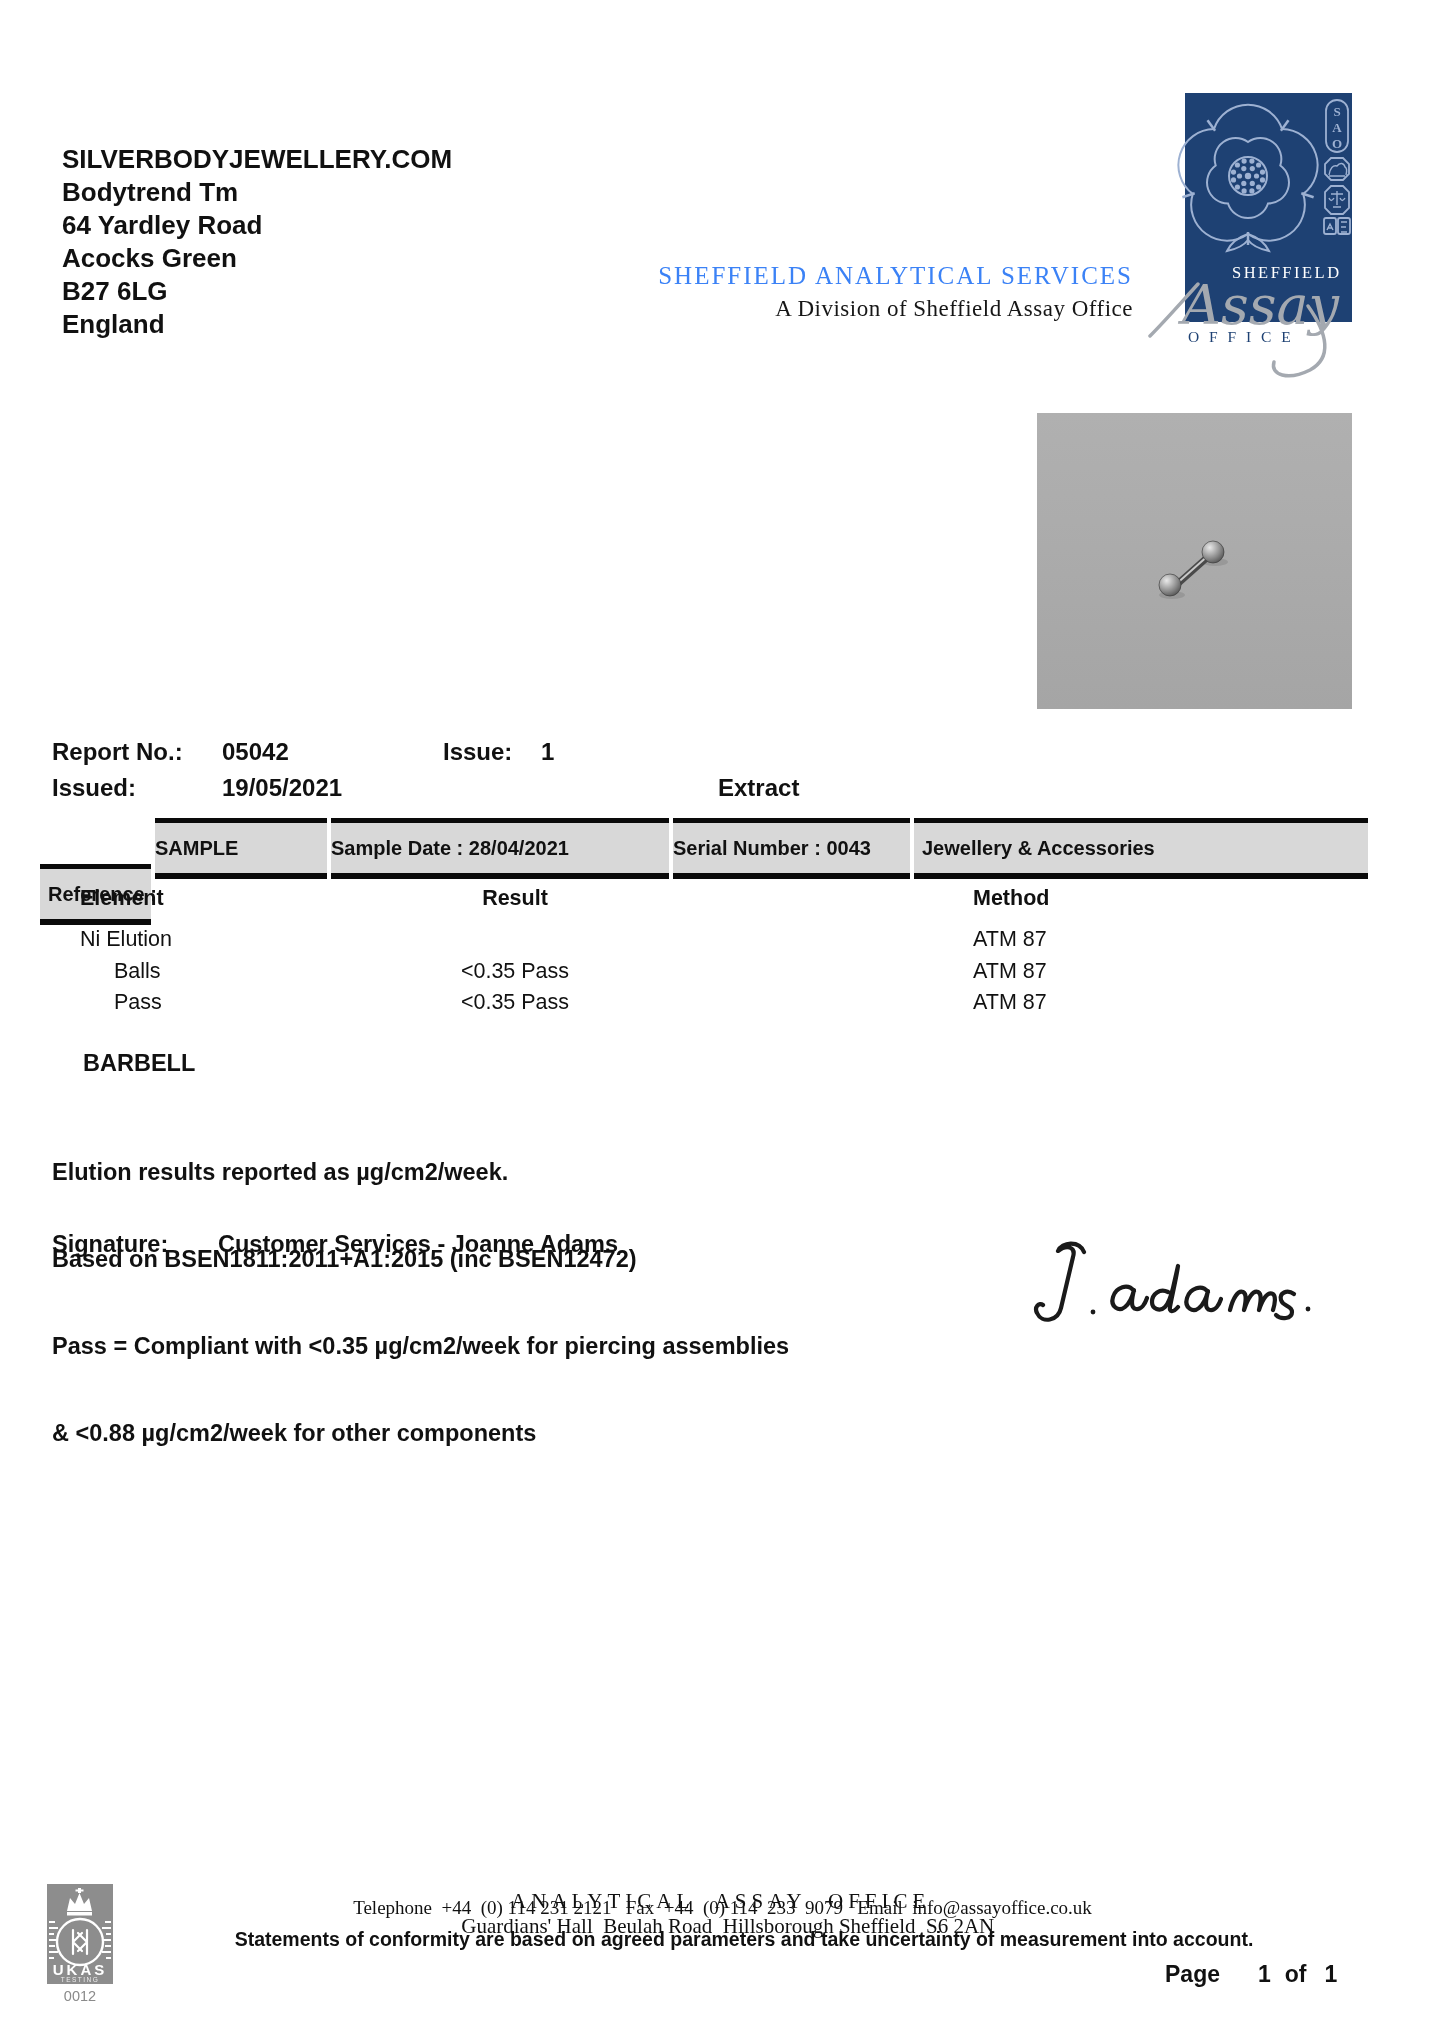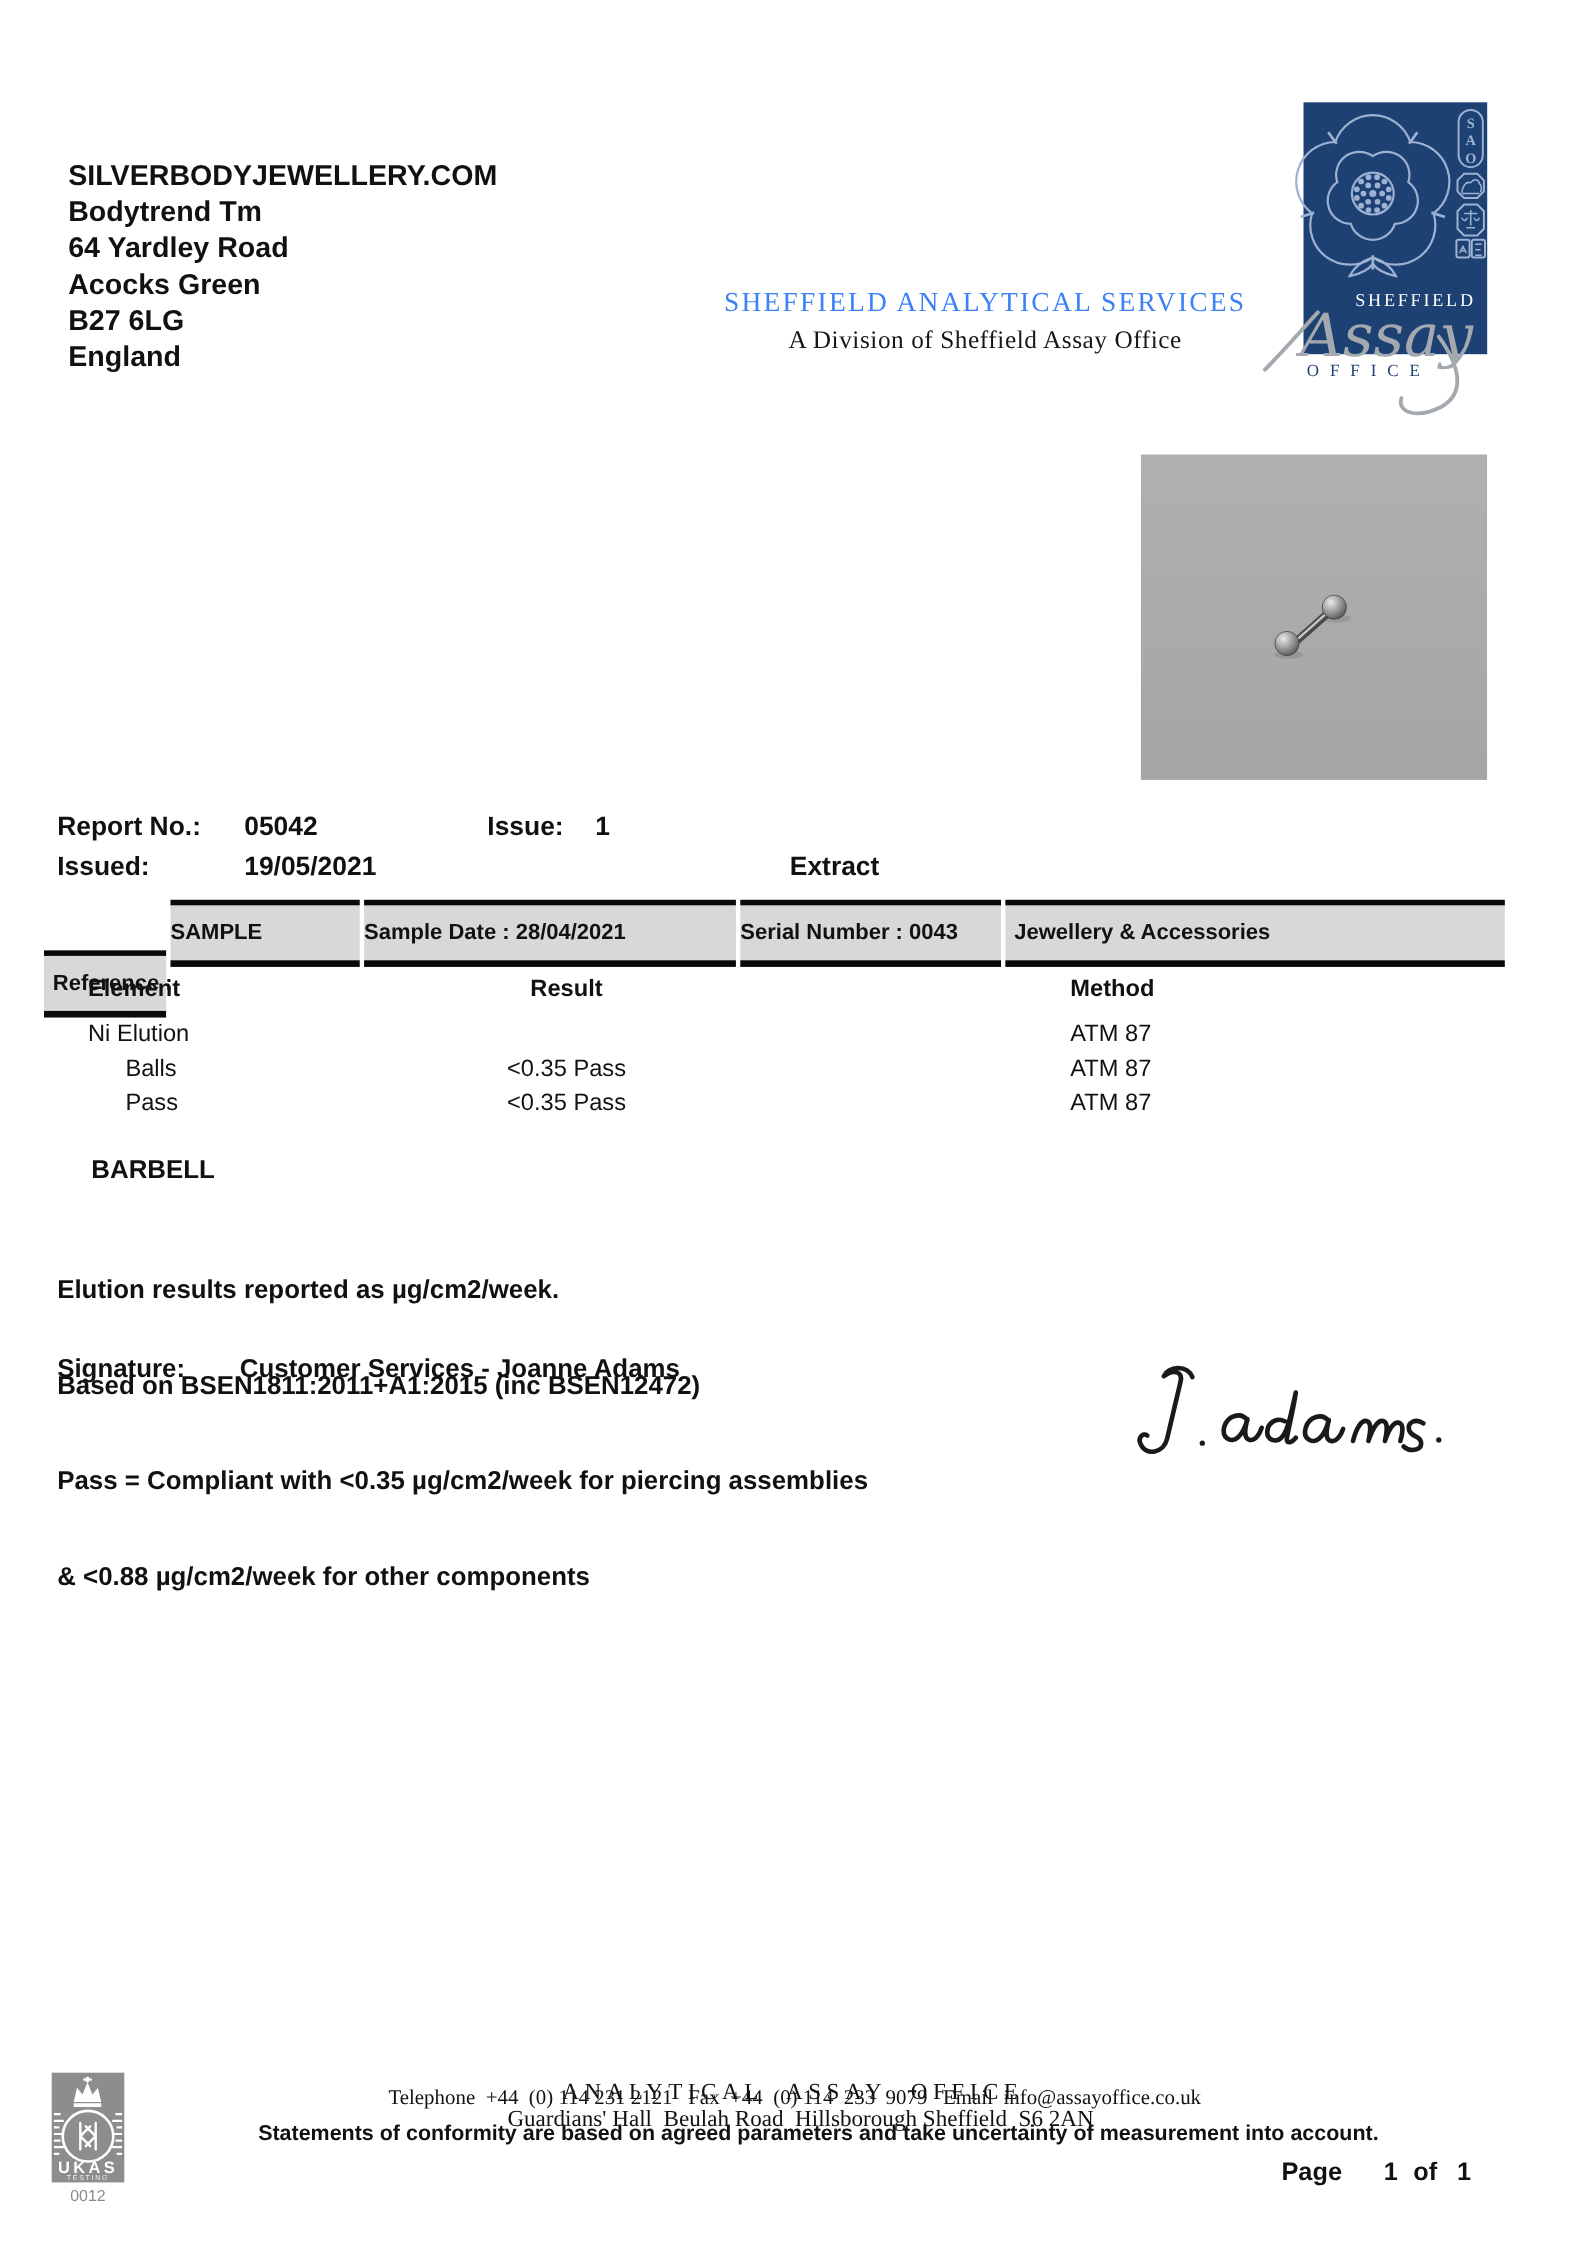--- a/index.html
+++ b/index.html
@@ -10,21 +10,21 @@
     overflow:hidden;
   }
   .abs { position:absolute; }
 
   
   .address { left:62px; top:143px; font-weight:bold; font-size:26px; line-height:33px; }
 
   
   .brand-block { right:312px; top:262px; text-align:right; font-family:"Liberation Serif", serif; }
   .brand-title { color:#3b82f6; font-size:25px; letter-spacing:2px; white-space:pre; }
-  .brand-subtitle { color:#161616; font-size:23px; margin-top:6px; letter-spacing:0.5px; white-space:pre;text-align:center; }
+  .brand-subtitle { color:#161616; font-size:23px; margin-top:6px; letter-spacing:0.5px; white-space:pre; }
 
   
   .logo { left:1148px; top:88px; width:215px; height:295px; }
 
   
   .photo { left:1037px; top:413px; width:315px; height:296px; }
 
   
   .report-info { left:52px; top:739px; font-weight:bold; font-size:24px; }
   .report-row { display:grid; grid-template-columns:170px 221px auto; margin-bottom:11px; line-height:25px; }

